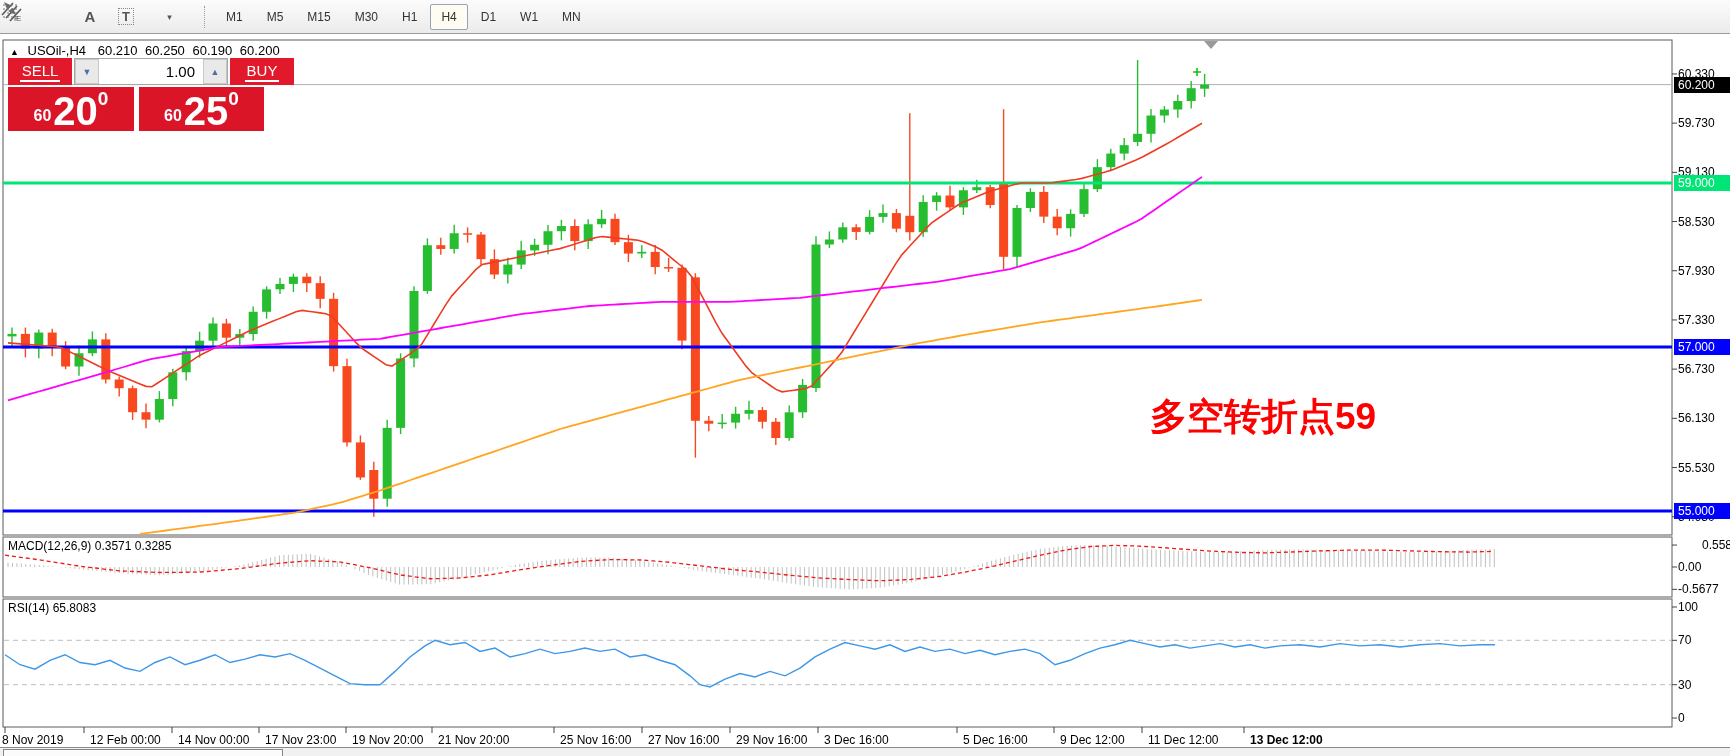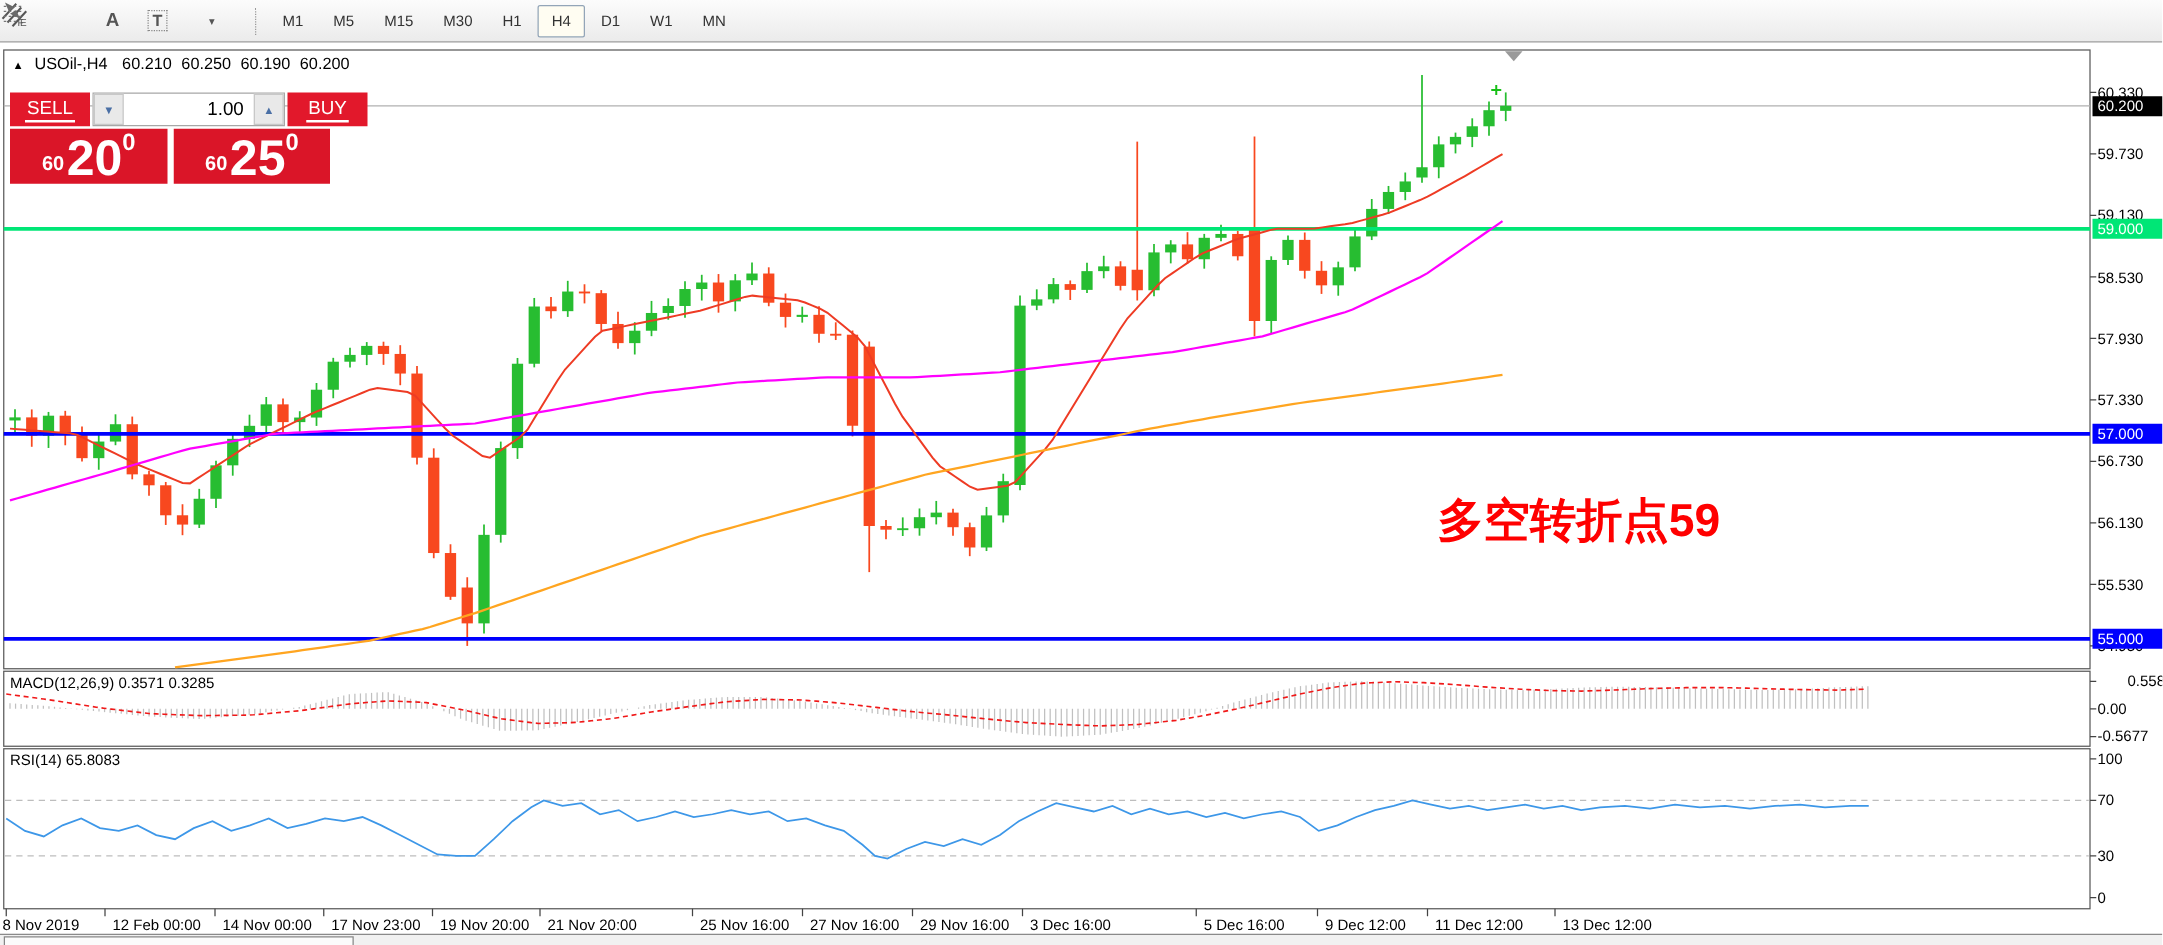--- a/index.html
+++ b/index.html
@@ -17,21 +17,21 @@
   .tf-group{display:flex;align-items:center;}
   .tfbtn{height:24px;line-height:24px;padding:0 10px;margin:0 1px;font-size:12px;color:#333;
          border:1px solid transparent;border-radius:2px;}
   .tfbtn.active{background:#fffdf2;border:1px solid #93a5b8;}
   .caret{font-size:9px;color:#555;margin-left:3px;}
   
   .chart-header{position:absolute;left:10px;top:43px;font-size:13px;color:#000;z-index:5;}
   .chart-header .tri{font-size:9px;margin-right:5px;}
   .chart-header span{margin-right:4px;}
   
-  .trade-panel{position:absolute;left:8px;top:74px;width:292px;z-index:6;}
+  .trade-panel{position:absolute;left:8px;top:58px;width:292px;z-index:6;}
   .tp-row1{display:flex;height:27px;}
   .btn-red{background:#e2182b;color:#fff;display:flex;align-items:center;justify-content:center;}
   .sellbuy{width:64px;font-size:15px;}
   .sellbuy .lbl{border-bottom:2px solid #fff;padding:0 2px 1px;}
   .spinner{display:flex;margin:0 2px;border:1px solid #a7a7a7;background:#fff;height:25px;}
   .spin-btn{width:22px;background:#e9e9e9;border:1px solid #c8c8c8;display:flex;align-items:center;
             justify-content:center;font-size:9px;color:#4a6fa5;}
   .spin-val{width:96px;text-align:right;font-size:15px;line-height:25px;padding-right:8px;color:#000;}
   .tp-row2{display:flex;margin-top:2px;}
   .bigbox{height:42px;background:#da1528;color:#fff;display:flex;align-items:flex-end;
@@ -757,19 +757,19 @@
       <div class="time-label" style="left: 265px;">17 Nov 23:00</div>
       <div class="time-label" style="left: 352px;">19 Nov 20:00</div>
       <div class="time-label" style="left: 438px;">21 Nov 20:00</div>
       <div class="time-label" style="left: 560px;">25 Nov 16:00</div>
       <div class="time-label" style="left: 648px; text-align: center;">27 Nov 16:00</div>
       <div class="time-label" style="left: 736px;">29 Nov 16:00</div>
       <div class="time-label" style="left: 824px;">3 Dec 16:00</div>
       <div class="time-label" style="left: 963px;">5 Dec 16:00</div>
       <div class="time-label" style="left: 1060px;">9 Dec 12:00</div>
       <div class="time-label" style="left: 1148px;">11 Dec 12:00</div>
-      <div class="time-label" style="left: 1250px;">13 Dec 12:00</div>
+      <div class="time-label" style="left: 1250px; font-weight: bold;">13 Dec 12:00</div>
     </div>
 
   <div class="bottom-strip">
     <div class="scroll-thumb"></div>
   </div>
 </div>
 
 </body></html>

